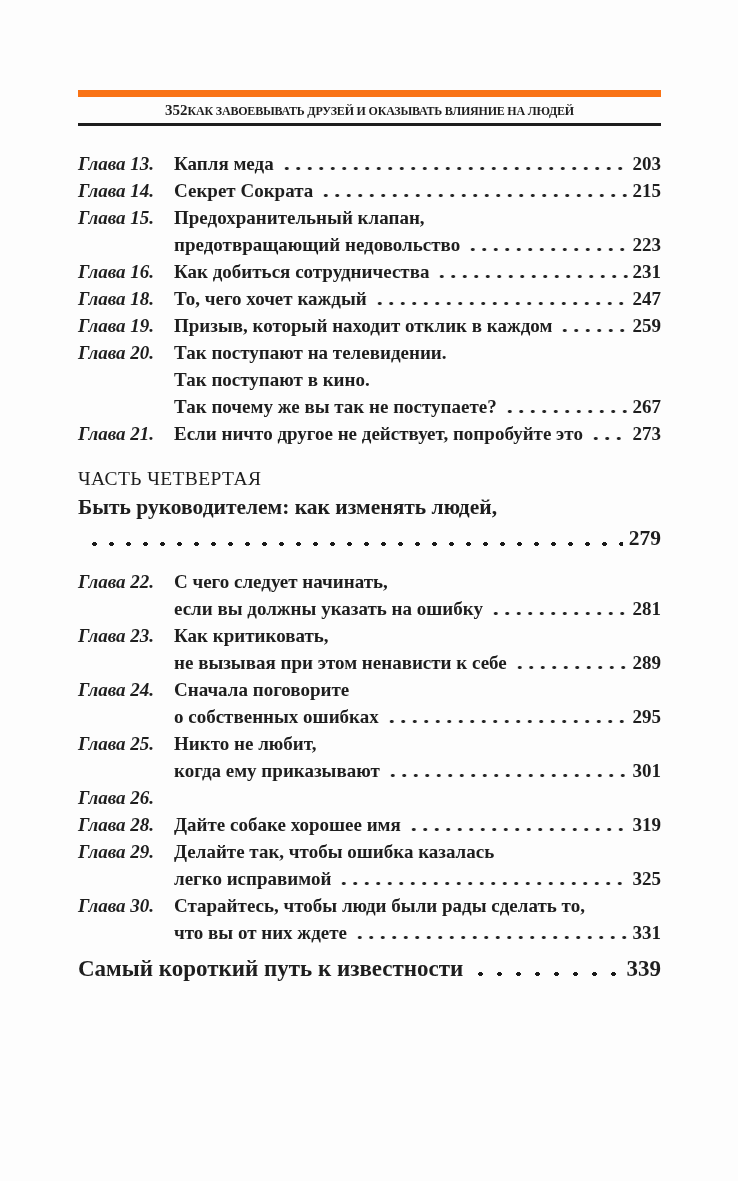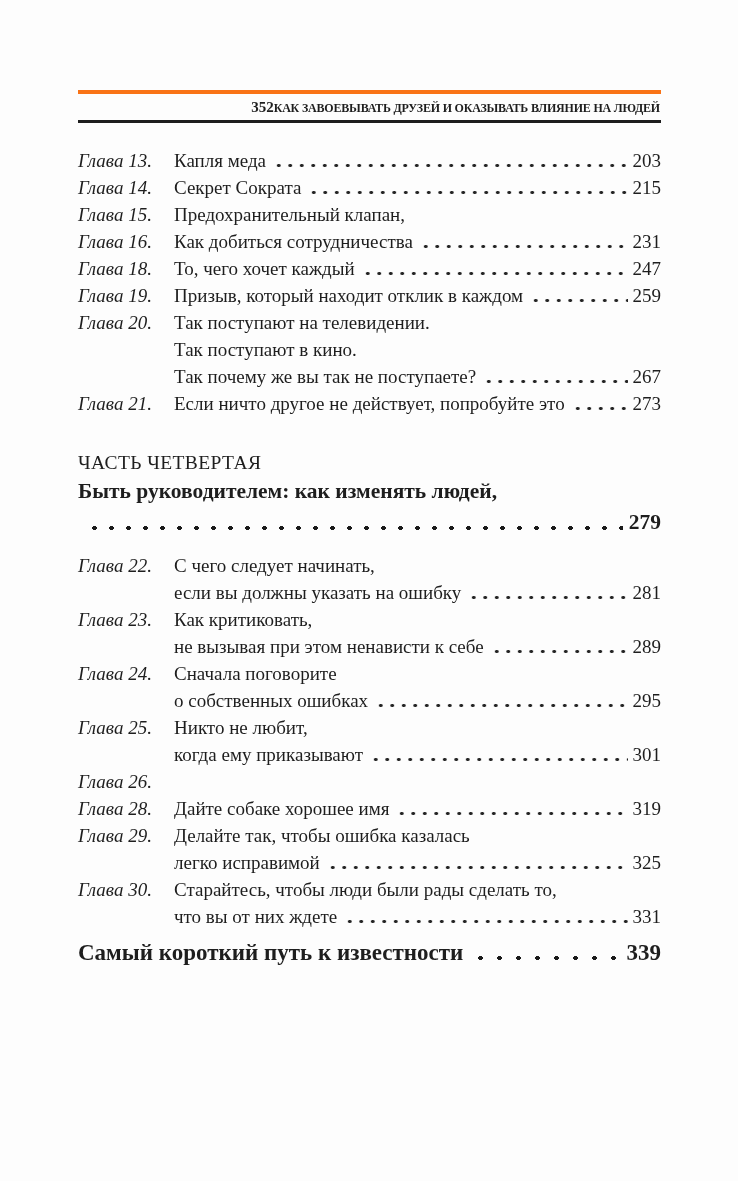--- a/index.html
+++ b/index.html
@@ -8,40 +8,40 @@
     background: #fdfdfd;
     color: #1e1e1e;
     font-family: "Liberation Serif", "DejaVu Serif", serif;
     overflow: hidden;
   }
   .page { position: relative; width: 738px; height: 1181px; }
 
   
   .runhead {
     margin: 90px 77px 0 78px;
-    border-top: 4px solid #f97316;
+    border-top: 7px solid #f97316;
     border-bottom: 3px solid #1e1e1e;
     padding: 5px 1px 4px 1px;
     display: flex;
-    justify-content: flex-end;
+    justify-content: center;
     align-items: baseline;
   }
   .runhead .pagenum { font-weight: bold; font-size: 15px; }
   .runhead .runtitle {
     font-weight: bold; font-size: 12px;
     letter-spacing: -0.2px; white-space: nowrap;
   }
 
   
   .toc {
     margin: 24px 77px 0 78px;
     font-size: 19px;
     line-height: 27px;
   }
-  .entry { display: flex; }
+  .entry { display: flex; font-weight: bold; }
   .lbl {
     flex: 0 0 96px;
     font-style: italic;
     white-space: nowrap;
   }
   .lines { flex: 1 1 auto; min-width: 0; }
   .line { display: flex; }
   .line .t { white-space: nowrap; }
   .pg { white-space: nowrap; text-align: right; }
 
@@ -50,21 +50,21 @@
     min-width: 14px;
     margin: 0 5px 0 7px;
     background-image: radial-gradient(circle, #242424 1.5px, transparent 2px);
     background-size: 11.5px 5px;
     background-repeat: repeat-x;
     background-position: left calc(100% - 6px);
   }
 
   
   .part-kicker {
-    margin-top: 32px;
+    margin-top: 18px;
     font-size: 19.5px;
     letter-spacing: 0.4px;
   }
   .part-title {
     font-weight: bold;
     font-size: 21.5px;
     line-height: 31px;
   }
   .part-title .line { display: flex; }
   .leader.bold-leader {
@@ -121,20 +121,25 @@
         </div>
       </div>
     </div>
 
     <div class="entry">
       <span class="lbl">Глава 15.</span>
       <div class="lines">
         <div class="line">
           <span class="t">Предохранительный клапан,</span>
         </div>
+        <div class="line">
+          <span class="t">предотвращающий недовольство</span>
+          <span class="leader"></span>
+          <span class="pg">223</span>
+        </div>
       </div>
     </div>
 
     <div class="entry">
       <span class="lbl">Глава 16.</span>
       <div class="lines">
         <div class="line">
           <span class="t">Как добиться сотрудничества</span>
           <span class="leader"></span>
           <span class="pg">231</span>

